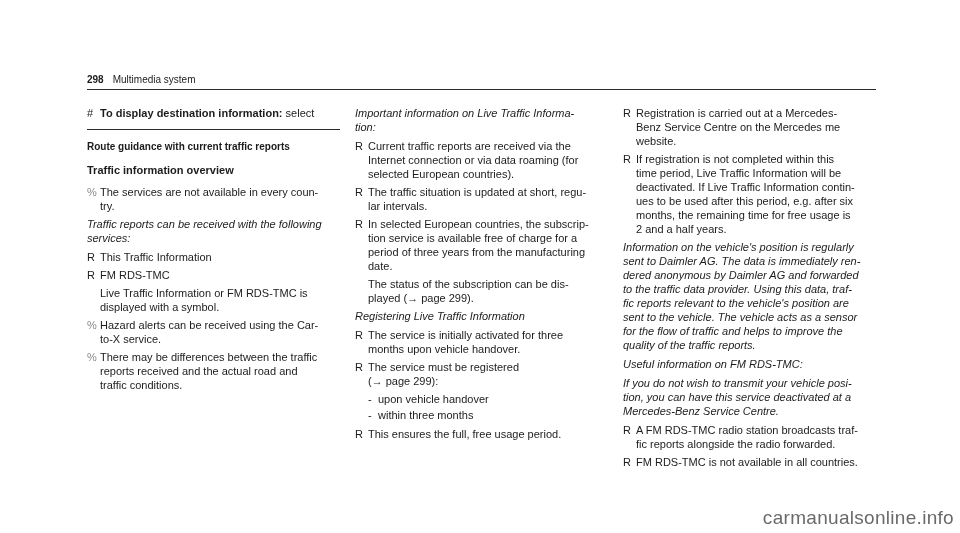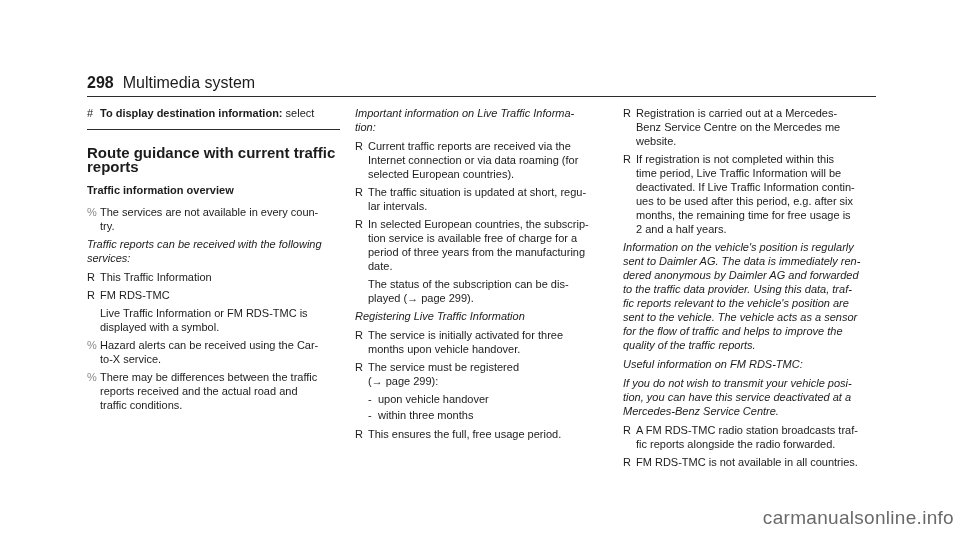--- a/index.html
+++ b/index.html
@@ -7,35 +7,35 @@
   .page {
     position: relative;
     width: 960px;
     height: 533px;
     background: #ffffff;
     overflow: hidden;
     font-family: "Liberation Sans", "DejaVu Sans", sans-serif;
     color: #1c1c1c;
   }
   .header { position: absolute; left: 87px; top: 74px; right: 84px; }
-  .header-line { display: flex; align-items: flex-end; gap: 9px; font-size: 16px; }
+  .header-line { display: flex; align-items: flex-end; gap: 9px; font-size: 10px; }
   .pagenum { font-weight: bold; }
   .header-rule { border-bottom: 1px solid #2b2b2b; margin-top: 4px; }
   .content { position: absolute; left: 87px; top: 106px; right: 84px; display: flex; gap: 15px; }
   .col { width: 253px; font-size: 11px; line-height: 14px; }
   .pre { white-space: pre-line; }
   .block { display: flex; margin-bottom: 4px; }
   .block .marker { flex: 0 0 13px; }
   .note .marker { color: #8a8a8a; }
   .txt { flex: 1; }
   .b { font-weight: bold; }
   .link { color: #2ba3a9; cursor: pointer; text-decoration: none; }
   .ref-icon { color: #6e6e6e; margin-right: 4px; font-size: 10px; }
   .rule { border-top: 1px solid #2b2b2b; margin-top: 9px; margin-bottom: 4px; }
-  .heading { font-size: 15px; font-weight: bold; margin: 16px 0 9px; line-height: 14px; }
+  .heading { font-size: 10px; font-weight: bold; margin: 10px 0 9px; line-height: 14px; }
   .subheading { font-size: 11px; font-weight: bold; margin: 0 0 8px; line-height: 14px; }
   .para { margin-bottom: 5px; font-style: italic; }
   .sub { margin-left: 13px; margin-bottom: 4px; }
   .dash { margin-left: 13px; margin-bottom: 2px; }
   .dash .marker { flex: 0 0 10px; }
   .spacer-sm { height: 3px; }
   .watermark {
     position: absolute;
     right: 6px;
     bottom: 4px;

